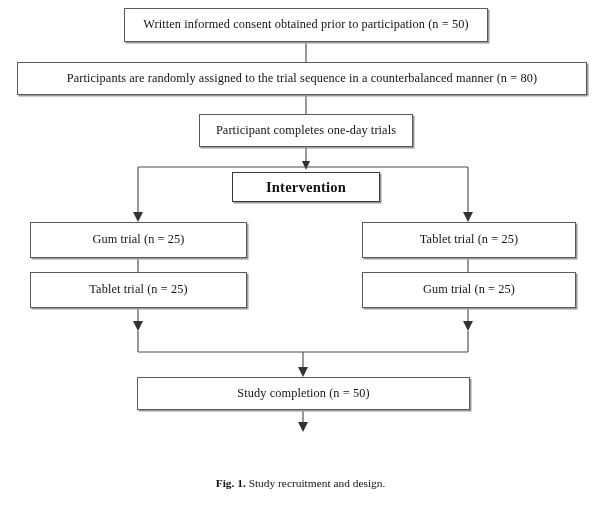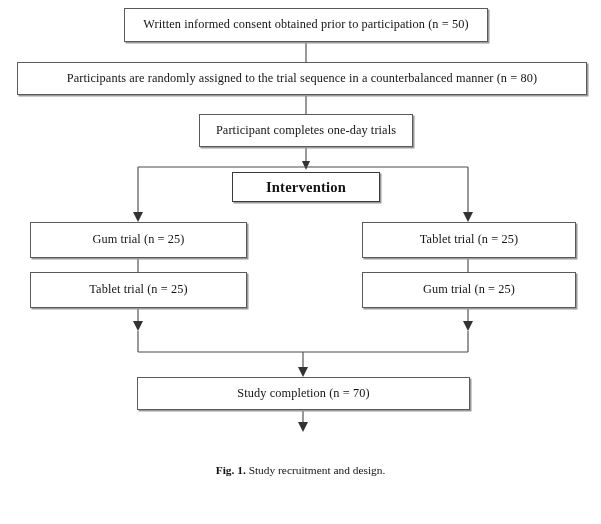--- a/index.html
+++ b/index.html
@@ -51,21 +51,21 @@
   #node-left-gum     { left: 30px;  top: 222px; width: 217px; height: 36px; }
   #node-left-tablet  { left: 30px;  top: 272px; width: 217px; height: 36px; }
   #node-right-tablet { left: 362px; top: 222px; width: 214px; height: 36px; }
   #node-right-gum    { left: 362px; top: 272px; width: 214px; height: 36px; }
   #node-completion   { left: 137px; top: 377px; width: 333px; height: 33px; }
   #node-analysis     { left: 137px; top: 432px; width: 333px; height: 36px; }
 
   #figure-caption {
     position: absolute;
     left: 0;
-    top: 464px;
+    top: 477px;
     width: 601px;
     text-align: center;
     font-size: 11.4px;
     color: #111111;
   }
   #figure-caption .cap-label { font-weight: bold; }
   svg#connector-layer {
     position: absolute;
     left: 0; top: 0;
     width: 601px; height: 524px;
@@ -131,21 +131,21 @@
   <div class="node" id="node-oneday">Participant completes one-day trials</div>
 
   <div class="node" id="node-left-gum">Gum trial (n = 25)</div>
 
   <div class="node" id="node-left-tablet">Tablet trial (n = 25)</div>
 
   <div class="node" id="node-right-tablet">Tablet trial (n = 25)</div>
 
   <div class="node" id="node-right-gum">Gum trial (n = 25)</div>
 
-  <div class="node" id="node-completion">Study completion (n = 70)</div>
+  <div class="node" id="node-completion">Study completion (n = 50)</div>
 
 
   <div id="figure-caption">
     <span class="cap-label">Fig. 1.</span>
     <span class="cap-text">Study recruitment and design.</span>
   </div>
 
 </div>
 
 </body></html>

